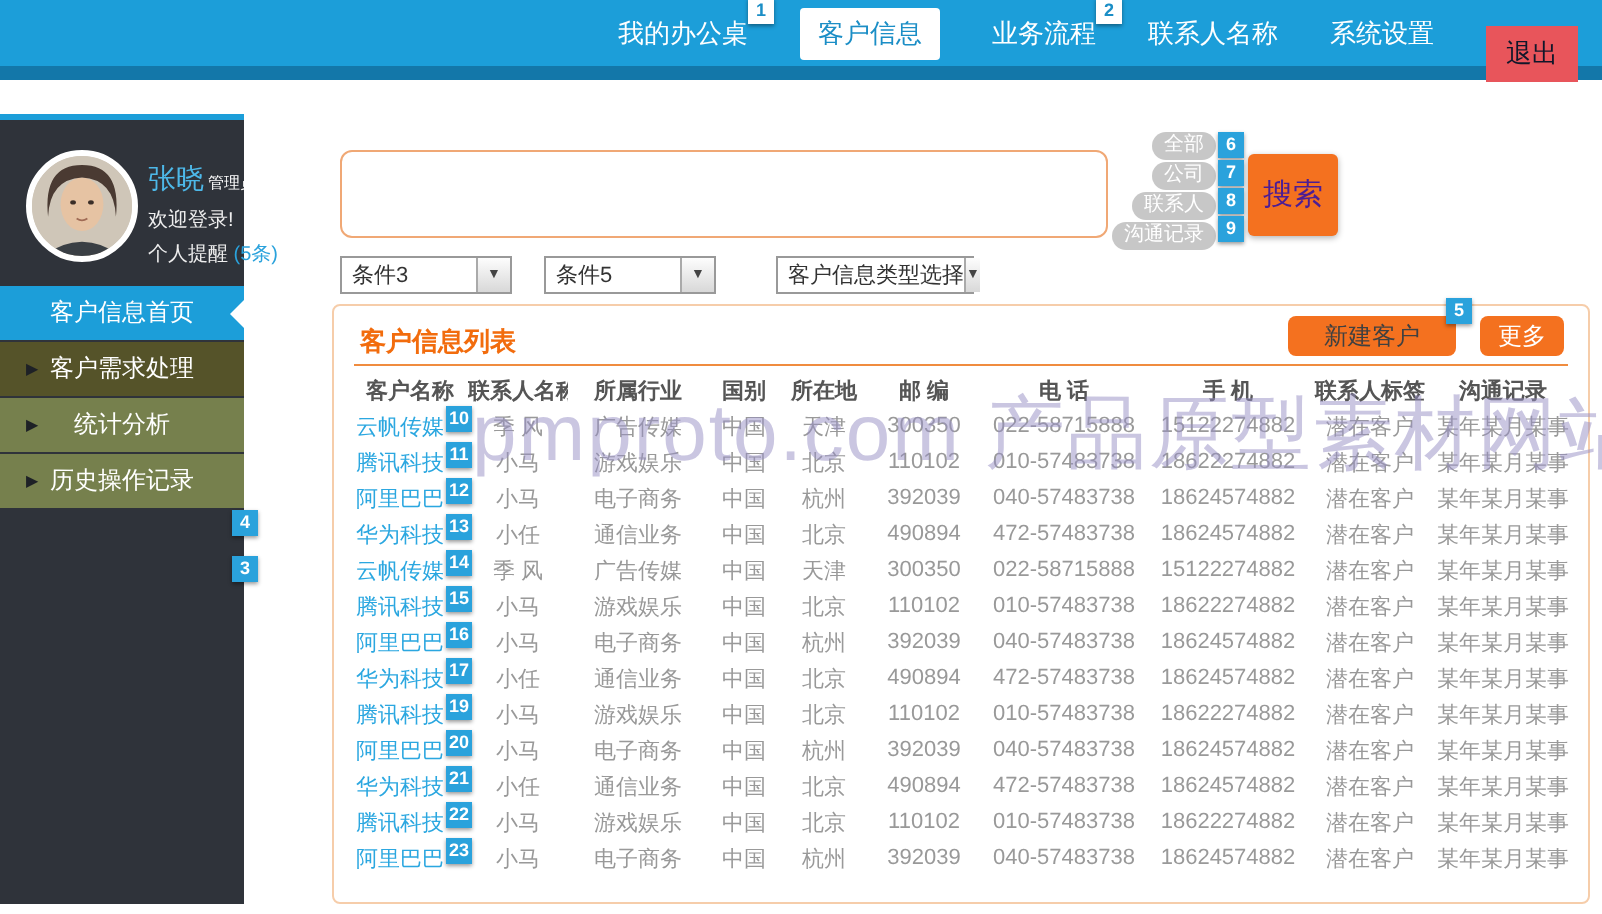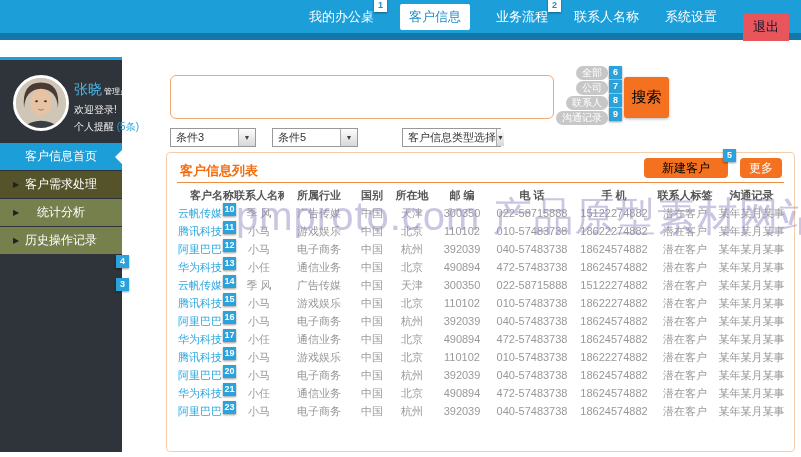--- a/index.html
+++ b/index.html
@@ -50,37 +50,37 @@
   .search-input { position:absolute; left:170px; top:75px; width:384px; height:44px;
     border:1px solid #f0a875; border-radius:6px; font-size:14px; padding:0 10px;
     font-family:inherit; outline:none; }
   .scope-tags { position:absolute; left:552px; top:66px; width:56px; display:flex;
     flex-direction:column; align-items:flex-end; gap:1px; z-index:6; }
   .scope-tag { background:rgba(165,165,165,.62); border-radius:7px; color:#fff;
     font-size:10px; padding:1px 6px; line-height:12px; white-space:nowrap; }
   .scope-badges { position:absolute; left:609px; top:66px; display:flex;
     flex-direction:column; gap:1px; z-index:7; }
   .search-btn { position:absolute; left:624px; top:77px; width:45px; height:41px;
-    background:#f4711f; color:#000000; font-size:15px; border:none; border-radius:3px;
+    background:#f4711f; color:#4c1d95; font-size:15px; border:none; border-radius:3px;
     box-shadow:0 1px 3px rgba(0,0,0,.3); cursor:pointer; font-family:inherit; }
   .filter { position:absolute; top:128px; height:19px; display:flex; align-items:center;
     border:1px solid #999; background:#fff; font-size:11px; color:#333; cursor:pointer; }
   .filter .lbl { padding-left:5px; white-space:nowrap; }
   .filter .arrow { margin-left:auto; width:17px; height:100%; border-left:1px solid #aaa;
     background:linear-gradient(#fdfdfd,#d8d8d8); display:flex; align-items:center;
     justify-content:center; font-size:7px; color:#444; }
-  .f1 { left:170px; width:86px;align-items:center; } .f2 { left:272px; width:86px; } .f3 { left:402px; width:99px; }
+  .f1 { left:170px; width:86px;align-items:center; } .f2 { left:272px; width:86px; } .f3 { left:388px; width:99px; }
 
   
   .panel { position:absolute; left:166px; top:152px; width:629px; height:300px;
     border:1px solid #f6cdaa; border-radius:4px; background:#fff; }
   .panel-head { position:relative; height:30px; margin:0 10px; border-bottom:1px solid #f08c3f; }
   .panel-title { position:absolute; left:3px; top:9px; color:#f26c0d; font-size:13px; font-weight:bold; }
   .btn-new { position:absolute; right:56px; top:5px; width:84px; height:20px; background:#f4711f;
-    color:#000000; font-size:12px; border:none; border-radius:4px; cursor:pointer; font-family:Liberation Sans, sans-serif; }
+    color:#404040; font-size:12px; border:none; border-radius:4px; cursor:pointer; font-family:Liberation Sans, sans-serif; }
   .badge-new { position:absolute; right:48px; top:-4px; z-index:3; }
   .btn-more { position:absolute; right:2px; top:5px; width:42px; height:20px; background:#f4711f;
     color:#fff; font-size:12px; border:none; border-radius:4px; cursor:pointer; font-family:inherit; }
   .ctable { position:absolute; left:9px; top:34px; width:611px; border-collapse:collapse;
     table-layout:fixed; font-size:11px; }
   .ctable th { color:#555; font-weight:bold; height:17px; text-align:center;
     white-space:nowrap; overflow:hidden; }
   .ctable td { color:#999; height:18px; text-align:center; white-space:nowrap; overflow:hidden; }
   .ctable td.cname { text-align:left; padding-left:2px; color:#2ba7e0; overflow:visible; cursor:pointer;margin-left:27px; }
   .row-badge { position:relative; top:-5px; margin-left:1px; }
@@ -199,21 +199,21 @@
       <col style="width:36px">
         <col style="width:44px">
         <col style="width:56px">
       <col style="width:84px">
         <col style="width:80px">
         <col style="width:62px">
       <col style="width:71px">
     </colgroup>
     <thead>
       <tr>
-        <th style="text-align:right">客户名称</th>
+        <th style="text-align:center">客户名称</th>
         <th>联系人名称</th>
         <th>所属行业</th>
         <th>国别</th>
         <th>所在地</th>
         <th>邮 编</th>
         <th>电 话</th>
         <th>手 机</th>
         <th>联系人标签</th>
         <th>沟通记录</th>
       </tr>
@@ -345,20 +345,32 @@
           <td>通信业务</td>
           <td>中国</td>
           <td>北京</td>
           <td>490894</td>
           <td>472-57483738</td>
           <td>18624574882</td>
           <td>潜在客户</td>
           <td>某年某月某事</td>
         </tr>
         <tr>
+          <td class="cname">腾讯科技<span class="nbdg row-badge">22</span></td>
+          <td>小马</td>
+          <td>游戏娱乐</td>
+          <td>中国</td>
+          <td>北京</td>
+          <td>110102</td>
+          <td>010-57483738</td>
+          <td>18622274882</td>
+          <td>潜在客户</td>
+          <td>某年某月某事</td>
+        </tr>
+        <tr>
           <td class="cname">阿里巴巴<span class="nbdg row-badge">23</span></td>
           <td>小马</td>
           <td>电子商务</td>
           <td>中国</td>
           <td>杭州</td>
           <td>392039</td>
           <td>040-57483738</td>
           <td>18624574882</td>
           <td>潜在客户</td>
           <td>某年某月某事</td>

